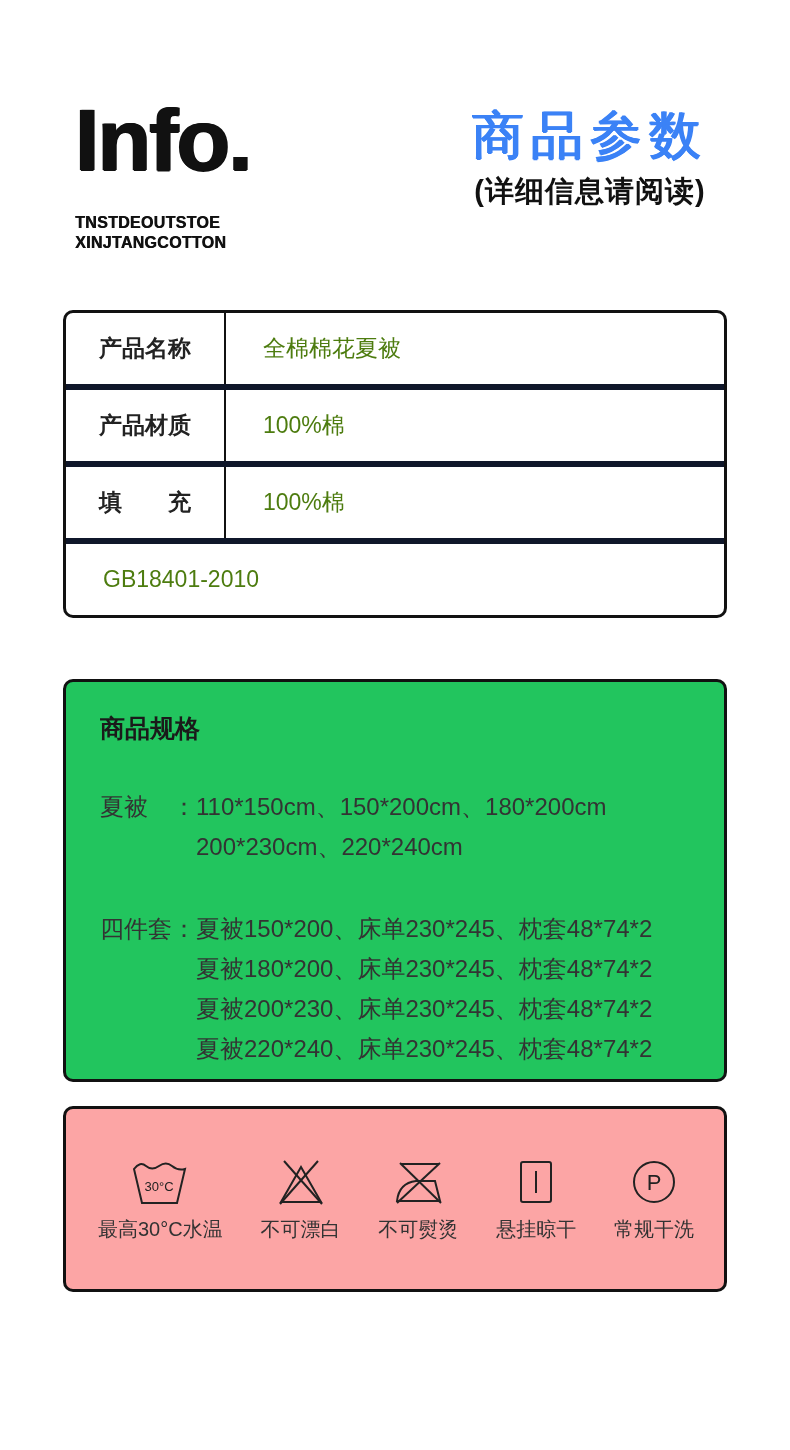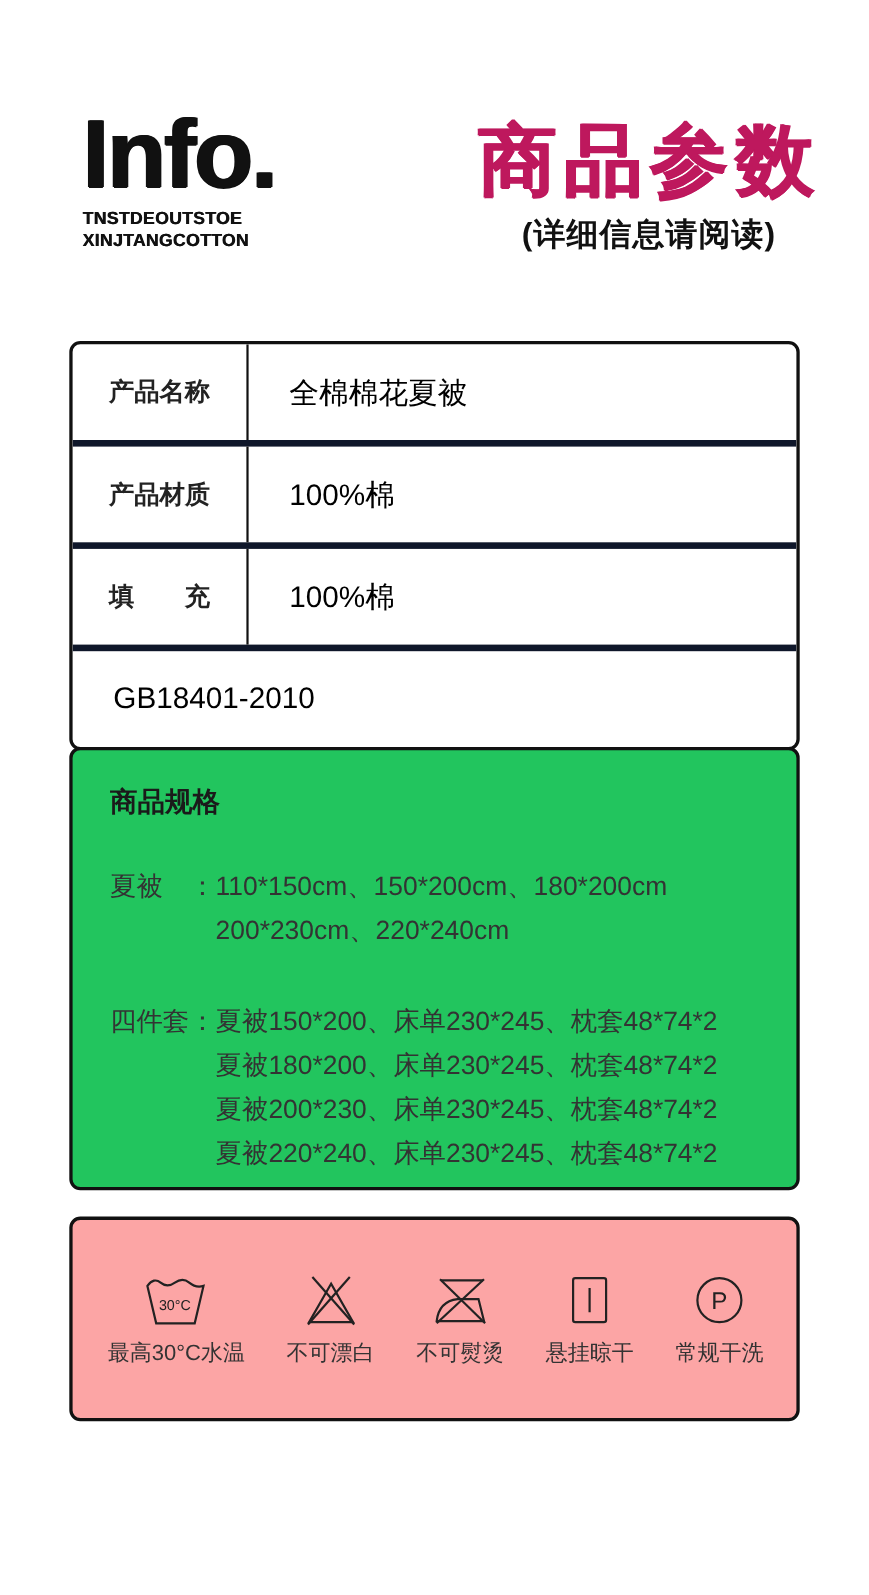--- a/index.html
+++ b/index.html
@@ -23,40 +23,40 @@
   }
   .logo-text{
     font-size:88px;
     font-weight:900;
     line-height:0.92;
     letter-spacing:-2px;
     color:#111;
     text-shadow:1px 0 currentColor,-1px 0 currentColor,0 1px currentColor;
   }
   .logo-tagline{
-    margin-top:9px;
+    margin-top:32px;
     font-size:16px;
     font-weight:800;
     line-height:20px;
     letter-spacing:0.3px;
     color:#111;
     text-shadow:0.5px 0 currentColor;
   }
   .title-block{
     position:absolute;
     top:106px;
     right:45px;
     width:310px;
     text-align:center;
   }
   .main-title{
-    font-size:71px;
-    font-weight:700;
+    font-size:52px;
+    font-weight:400;
     letter-spacing:7px;
-    color:#be185d;
+    color:#3b82f6;
     line-height:1.15;
     text-shadow:1px 0 currentColor,-1px 0 currentColor,0 1px currentColor;
     white-space:nowrap;
   }
   .sub-title{
     margin-top:6px;
     font-size:29px;
     font-weight:600;
     letter-spacing:1px;
     color:#111;
@@ -69,21 +69,21 @@
     top:310px;
     width:664px;
     border:3px solid #111;
     border-radius:10px;
     overflow:hidden;
     box-sizing:border-box;
     background:#fff;
   }
   .param-row{
     display:flex;
-    height:87px;
+    height:71px;
   }
   .param-row + .param-row{
     border-top:6px solid #0f172a;
   }
   .param-label{
     width:158px;
     flex:0 0 158px;
     border-right:2px solid #111;
     display:flex;
     align-items:center;
@@ -91,22 +91,22 @@
     font-size:23px;
     font-weight:700;
     color:#222;
     white-space:pre;
   }
   .param-value{
     flex:1;
     display:flex;
     align-items:center;
     padding-left:37px;
-    font-size:27px;
-    color:#000000;
+    font-size:23px;
+    color:#4d7c0f;
   }
   
   .spec-box{
     position:absolute;
     left:63px;
     top:679px;
     width:664px;
     height:403px;
     border:3px solid #111;
     border-radius:10px;

